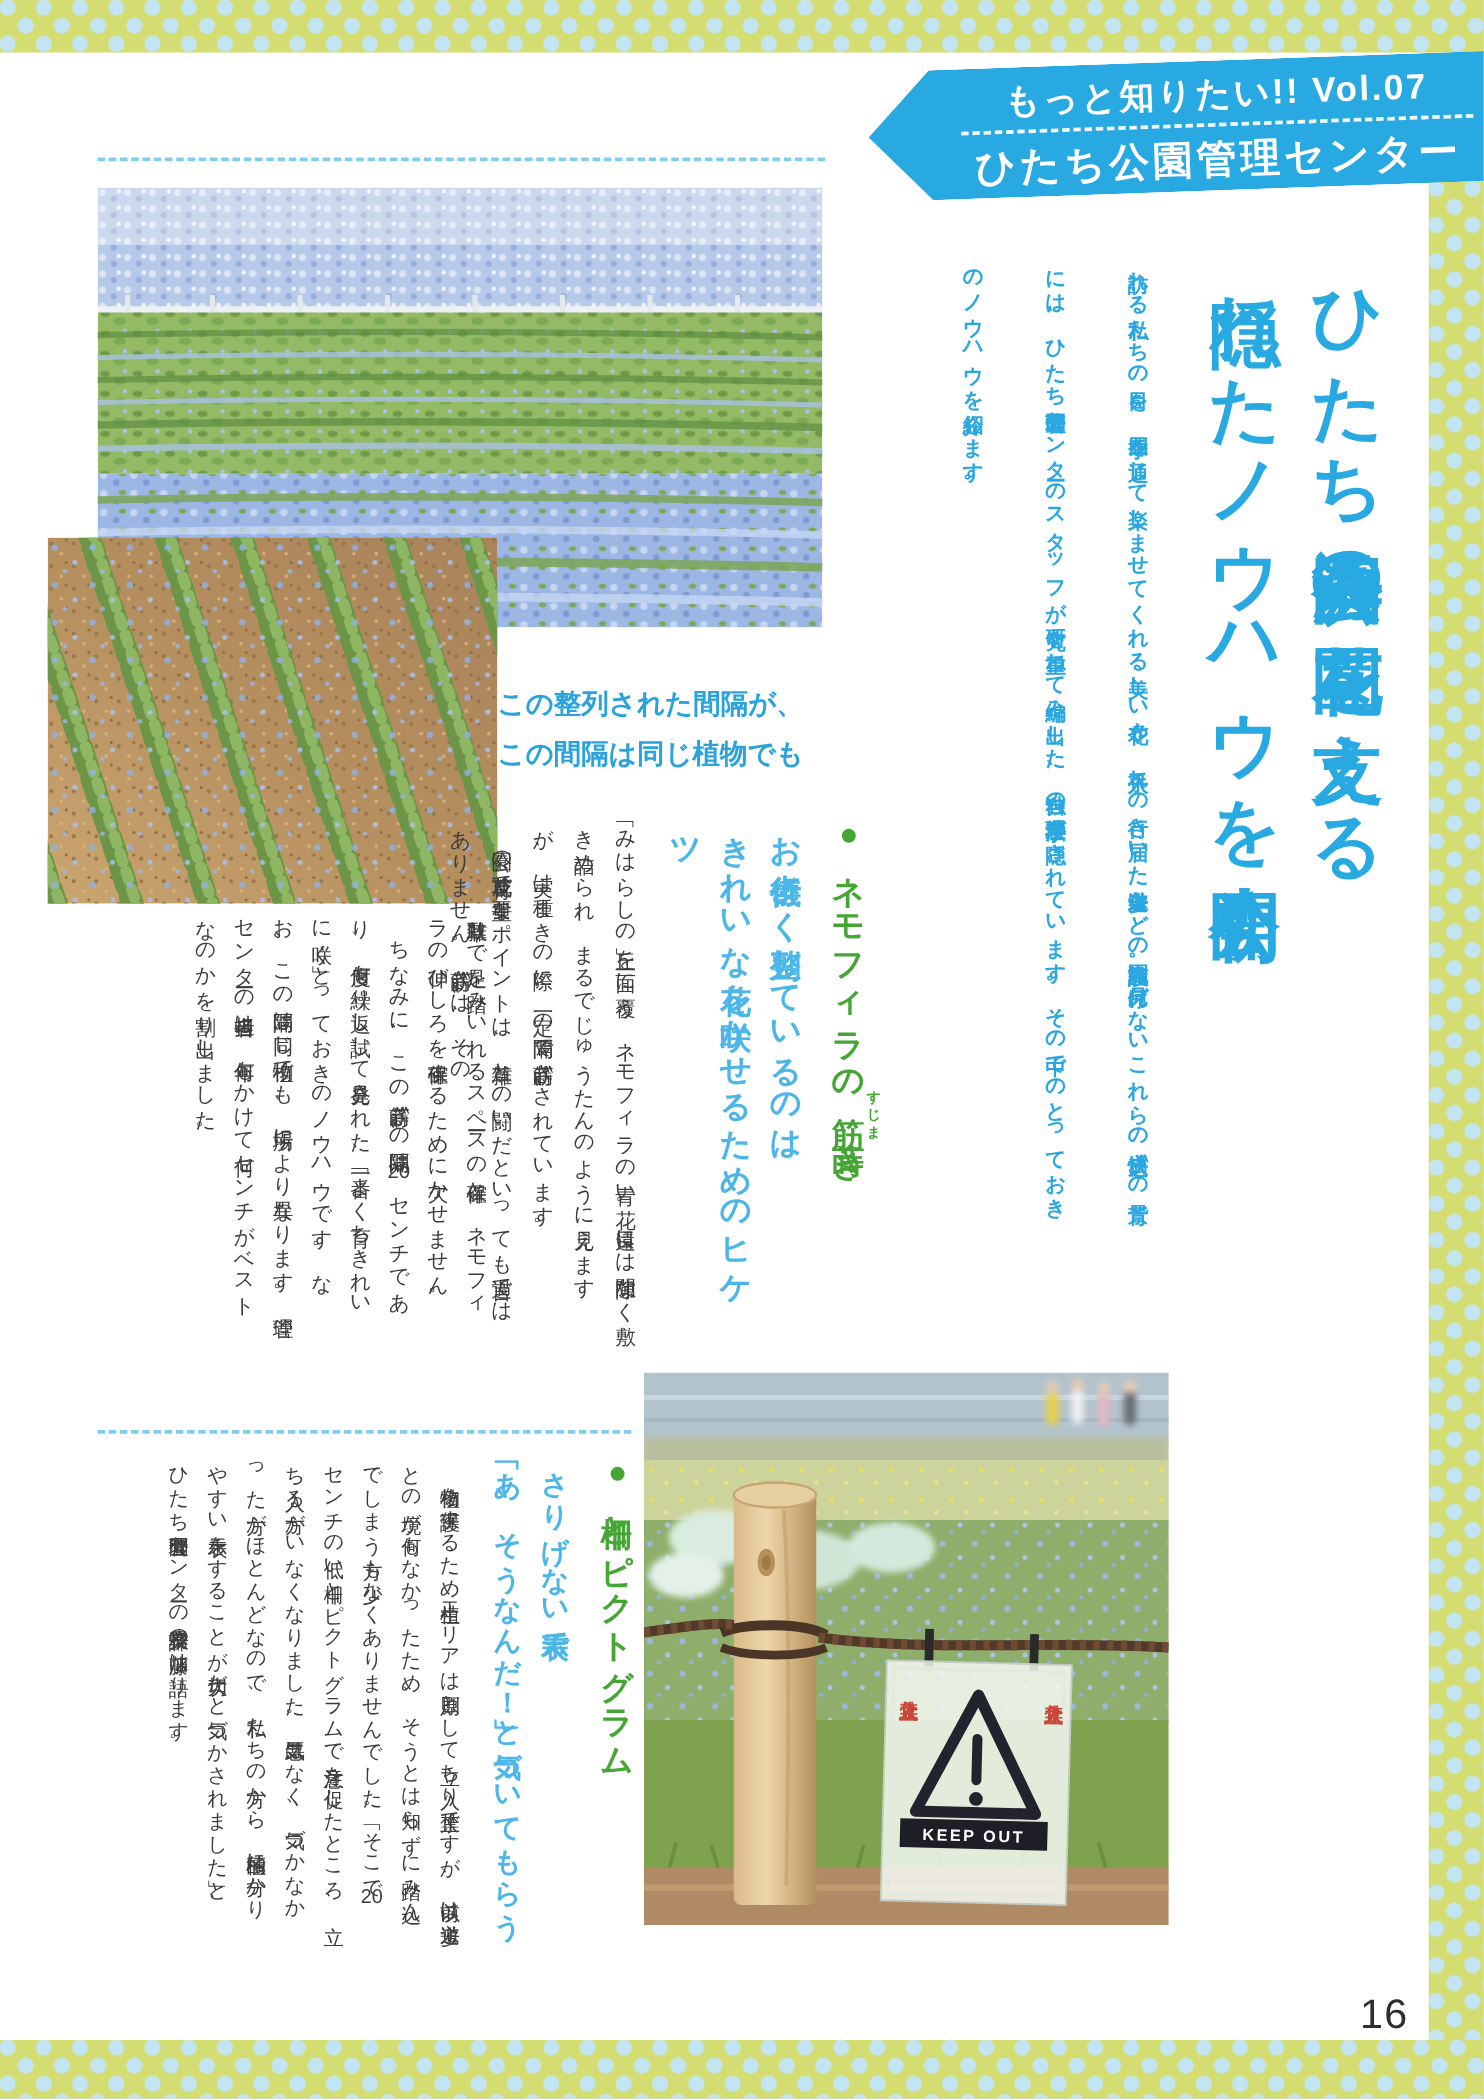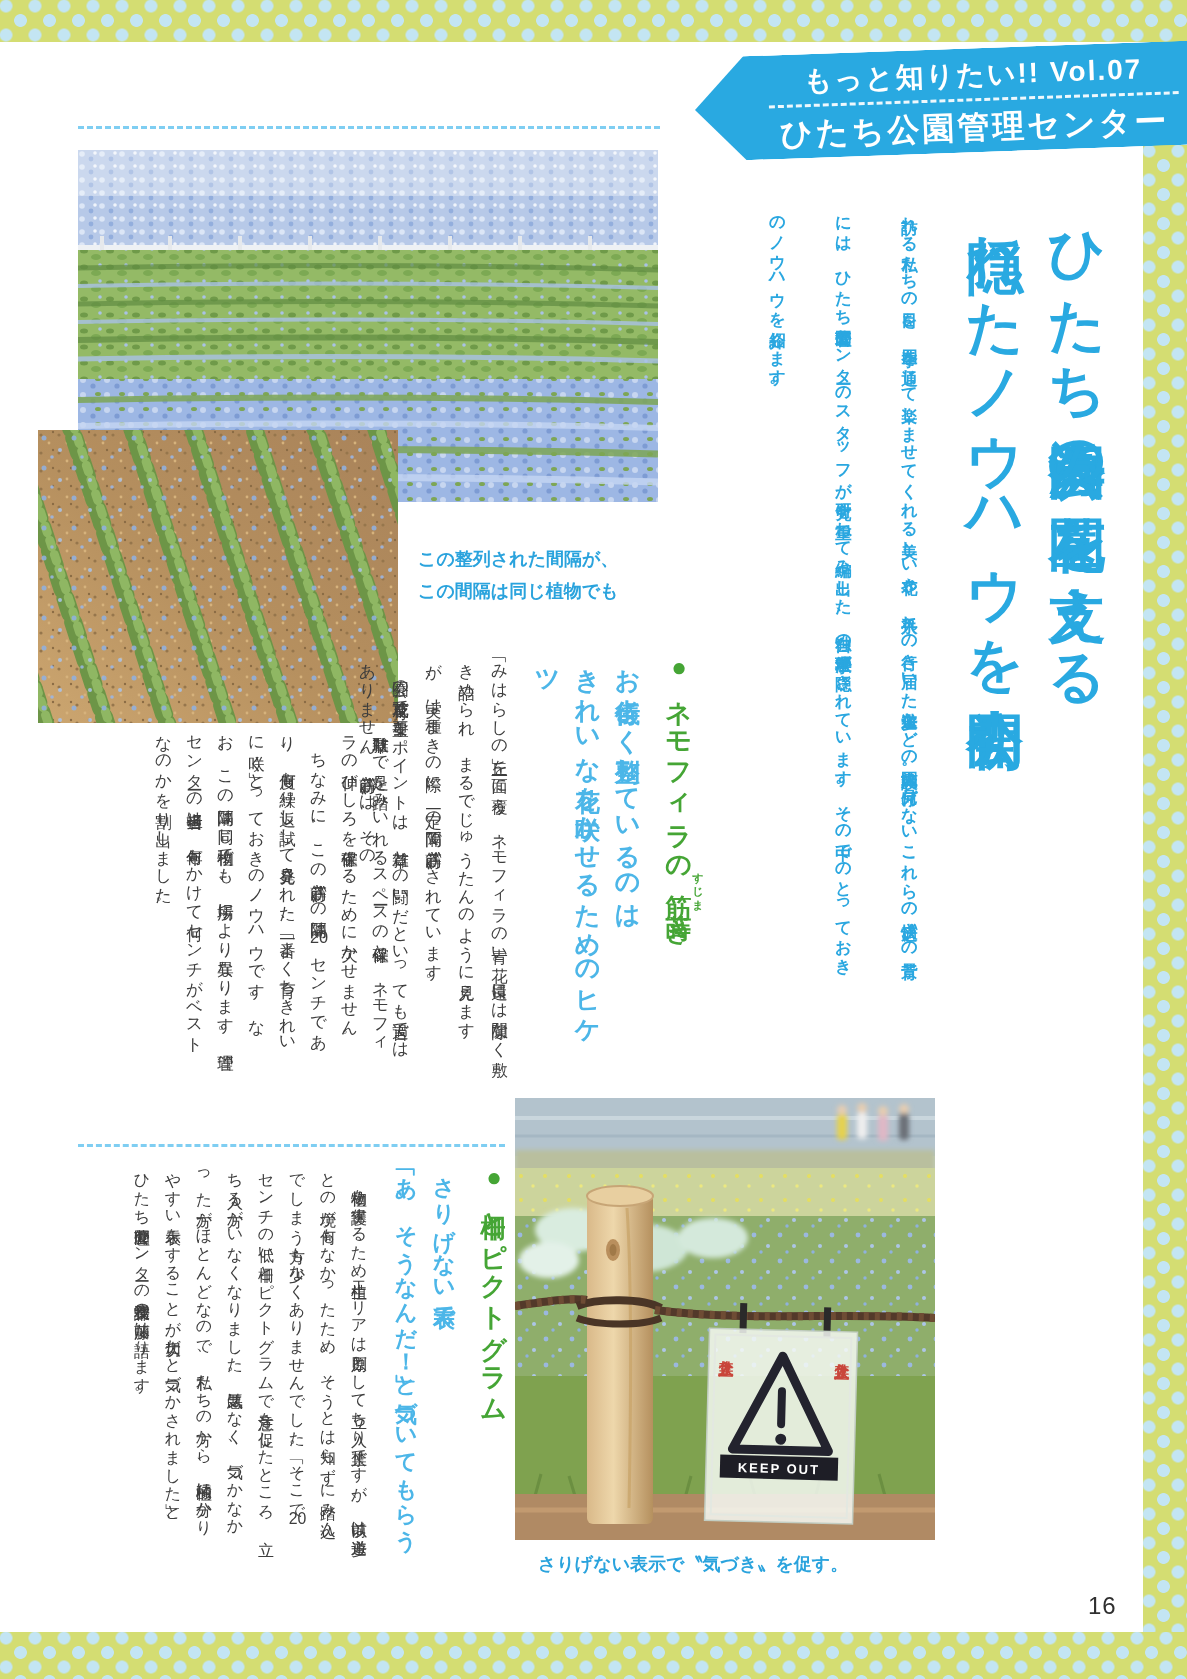--- a/index.html
+++ b/index.html
@@ -37,21 +37,21 @@
   .dashline{position:absolute;border-top:3px dashed #7fcef2;z-index:2;}
   .dash1{left:78px;top:126px;width:582px;}
   .dash2{left:78px;top:1144px;width:427px;}
   
   .photo{position:absolute;overflow:hidden;}
   .photo svg{display:block;}
   .photo-field{left:78px;top:150px;width:580px;height:352px;z-index:1;}
   .photo-rows{left:38px;top:430px;width:360px;height:293px;z-index:3;}
   .photo-fence{left:515px;top:1098px;width:420px;height:442px;z-index:1;}
   
-  .caption{position:absolute;font-size:18px;font-weight:bold;color:#2aa3dd;line-height:1.8;z-index:5;padding-left:20px;}
+  .caption{position:absolute;font-size:22px;font-weight:bold;color:#2aa3dd;line-height:1.8;z-index:5;}
   .cap-field{left:398px;top:543px;}
   .cap-fence{left:518px;top:1548px;}
   
   .vtext{writing-mode:vertical-rl;text-orientation:mixed;position:absolute;z-index:5;}
   .headline{
     left:945px;top:192px;width:174px;height:820px;
     font-size:57px;font-weight:bold;color:#29a9e1;
     line-height:1.44;letter-spacing:.04em;margin:0;
   }
   .headline span{display:block;}
@@ -75,21 +75,21 @@
   .vbody p{margin:0;text-indent:1em;}
   .vbody p.noindent{text-indent:0;}
   .sec1a{left:370px;top:652px;width:334px;height:398px;}
   .sec1b{left:80px;top:724px;width:316px;height:328px;}
   .sec1b .vbody{line-height:31px;}
   .sec2{left:82px;top:1162px;width:430px;height:382px;}
   .sec2 .sec-sub{font-size:22px;line-height:38px;}
   .sec2 .vbody{line-height:31px;font-size:16px;}
   .tcy{text-combine-upright:all;}
   
-  .pagenum{position:absolute;left:1088px;top:1592px;font-size:24px;color:#2f2f2f;z-index:5;letter-spacing:1px;}
+  .pagenum{position:absolute;left:1088px;top:1592px;font-size:33px;color:#2f2f2f;z-index:5;letter-spacing:1px;}
   
   .vtx{writing-mode:vertical-rl;text-orientation:upright;font-weight:bold;font-family:"Liberation Sans",sans-serif;}
 </style>
 </head>
 <body>
 
 <div class="page">
 
   <div class="polka strip-top"></div>
   <div class="polka strip-bottom"></div>
@@ -332,17 +332,16 @@
           <circle cx="266" cy="341" r="5.5" fill="#23232e"></circle>
         </g>
         <g>
           <rect x="206" y="358" width="118" height="23" fill="#1e1e26"></rect>
           <text x="265" y="375" font-size="13" font-weight="bold" fill="#ffffff" text-anchor="middle" letter-spacing="2" font-family="Liberation Sans, sans-serif">KEEP OUT</text>
         </g>
       </g>
     </svg>
   </div>
 
-  <div class="caption cap-fence">さりげない表示で〝気づき〟を促す。</div>
 
   <div class="pagenum">16</div>
 
 </div>
 
 </body></html>

